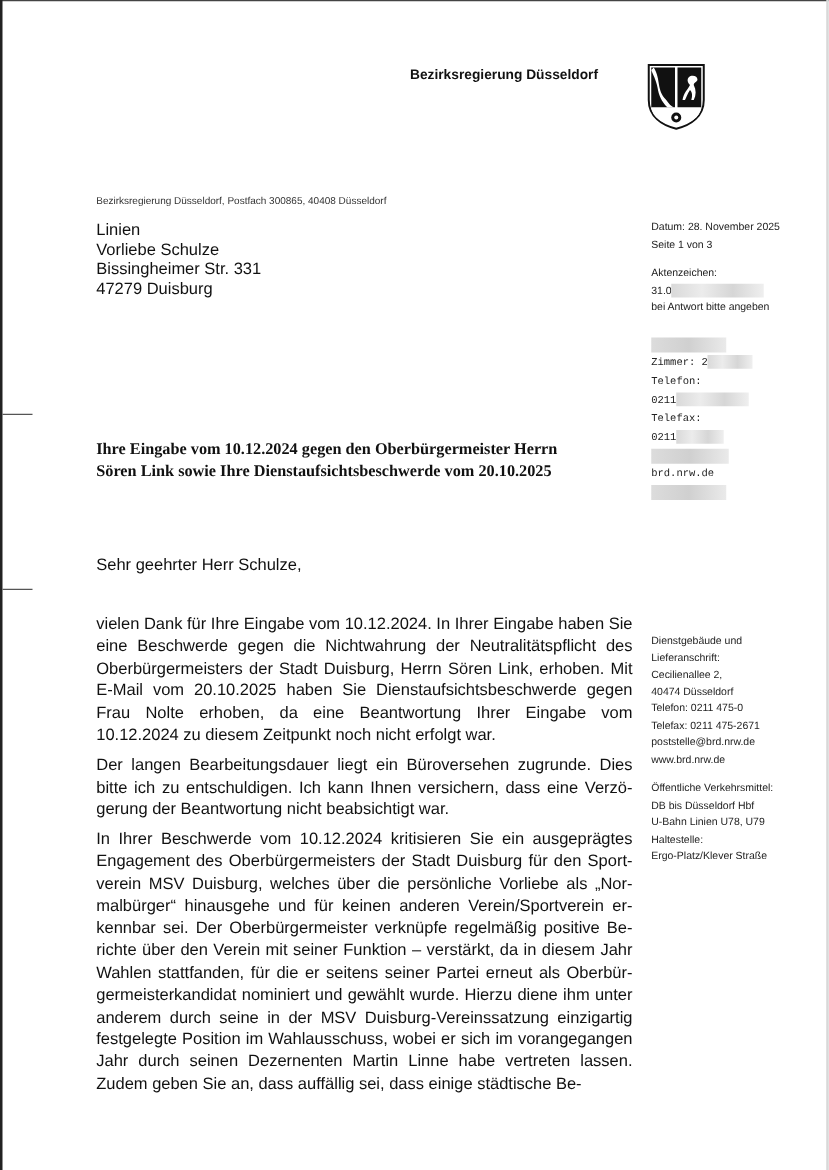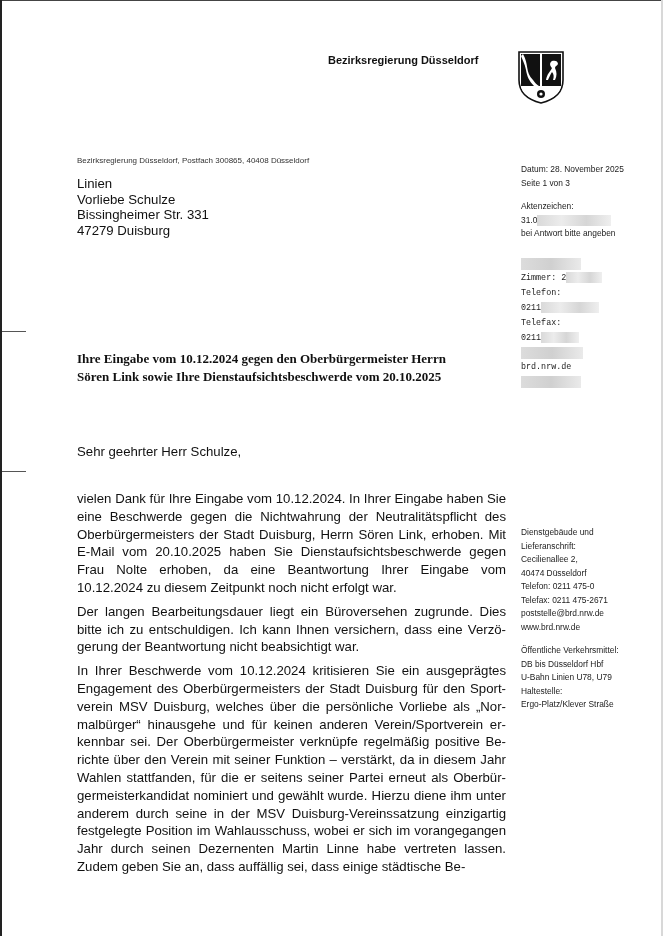--- a/index.html
+++ b/index.html
@@ -12,24 +12,24 @@
   .page-edge-top { position: absolute; left: 0; top: 0; width: 663px; height: 1px; background: #444; }
   .fold-mark { position: absolute; left: 2px; width: 24px; height: 1px; background: #555; }
 
   .agency-name { position: absolute; left: 328px; top: 54px; font-size: 11px; font-weight: bold; }
   .coat-of-arms { position: absolute; left: 517px; top: 50px; width: 48px; height: 54px; }
 
   .return-address { position: absolute; left: 77px; top: 156px; font-size: 8px; color: #333; }
   .recipient { position: absolute; left: 77px; top: 176px; font-size: 13.2px; line-height: 15.5px; }
   .recipient div { white-space: nowrap; }
 
-  .sidebar { position: absolute; left: 521px; font-size: 8.4px; line-height: 13.5px; color: #222; }
+  .sidebar { position: absolute; left: 521px; font-size: 8.4px; line-height: 13.5px; color: #222; margin-top: 12px; }
   .sidebar-top { top: 163px; }
   .sidebar-contact { top: 257px; line-height: 15px; font-family: Liberation Mono, monospace; }
-  .sidebar-office { top: 526px; line-height: 13.5px; }
+  .sidebar-office { top: 494px; line-height: 13.5px; }
   .gap { height: 10px; }
   .redact { display: inline-block; height: 11px; background: linear-gradient(90deg,#d9d9d9,#ececec,#d6d6d6,#efefef); vertical-align: middle; }
   .redact-block { display: block; height: 12px; background: linear-gradient(90deg,#dcdcdc,#d0d0d0,#eaeaea); margin: 1px 0; }
 
   .subject { position: absolute; left: 77px; top: 350px; width: 430px; font-size: 13px; font-weight: bold; line-height: 18px; font-family: Liberation Serif, serif; }
   .salutation { position: absolute; left: 77px; top: 444px; font-size: 13.2px; }
 
   .body-text { position: absolute; left: 77px; top: 490px; width: 429px; font-size: 13.2px; line-height: 17.8px; text-align: justify; hyphens: manual; }
   .body-text p { margin: 0 0 6px 0; }
 </style>

